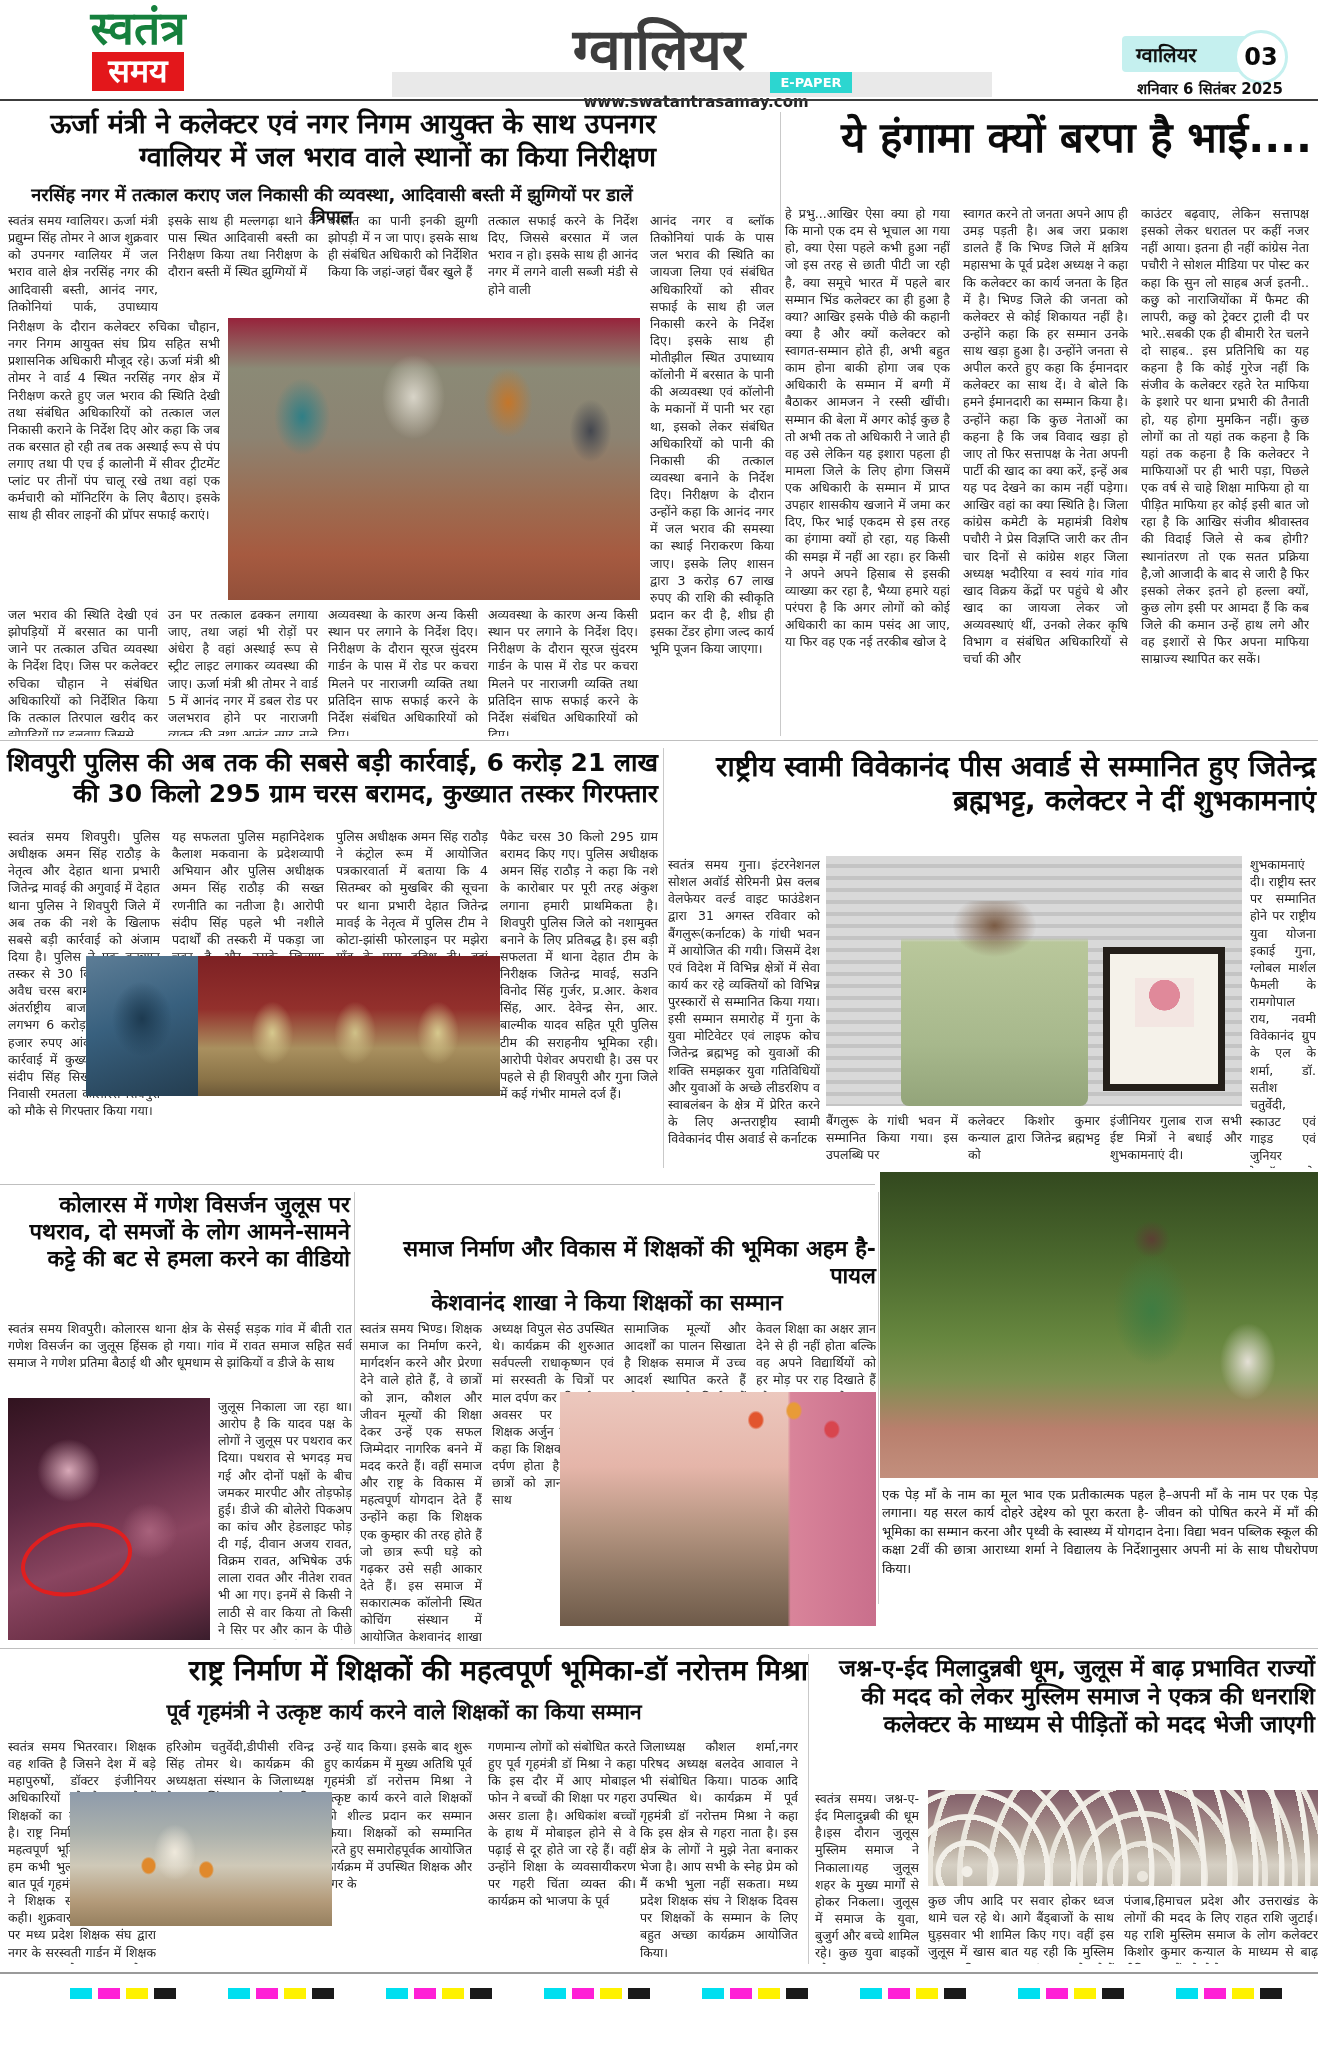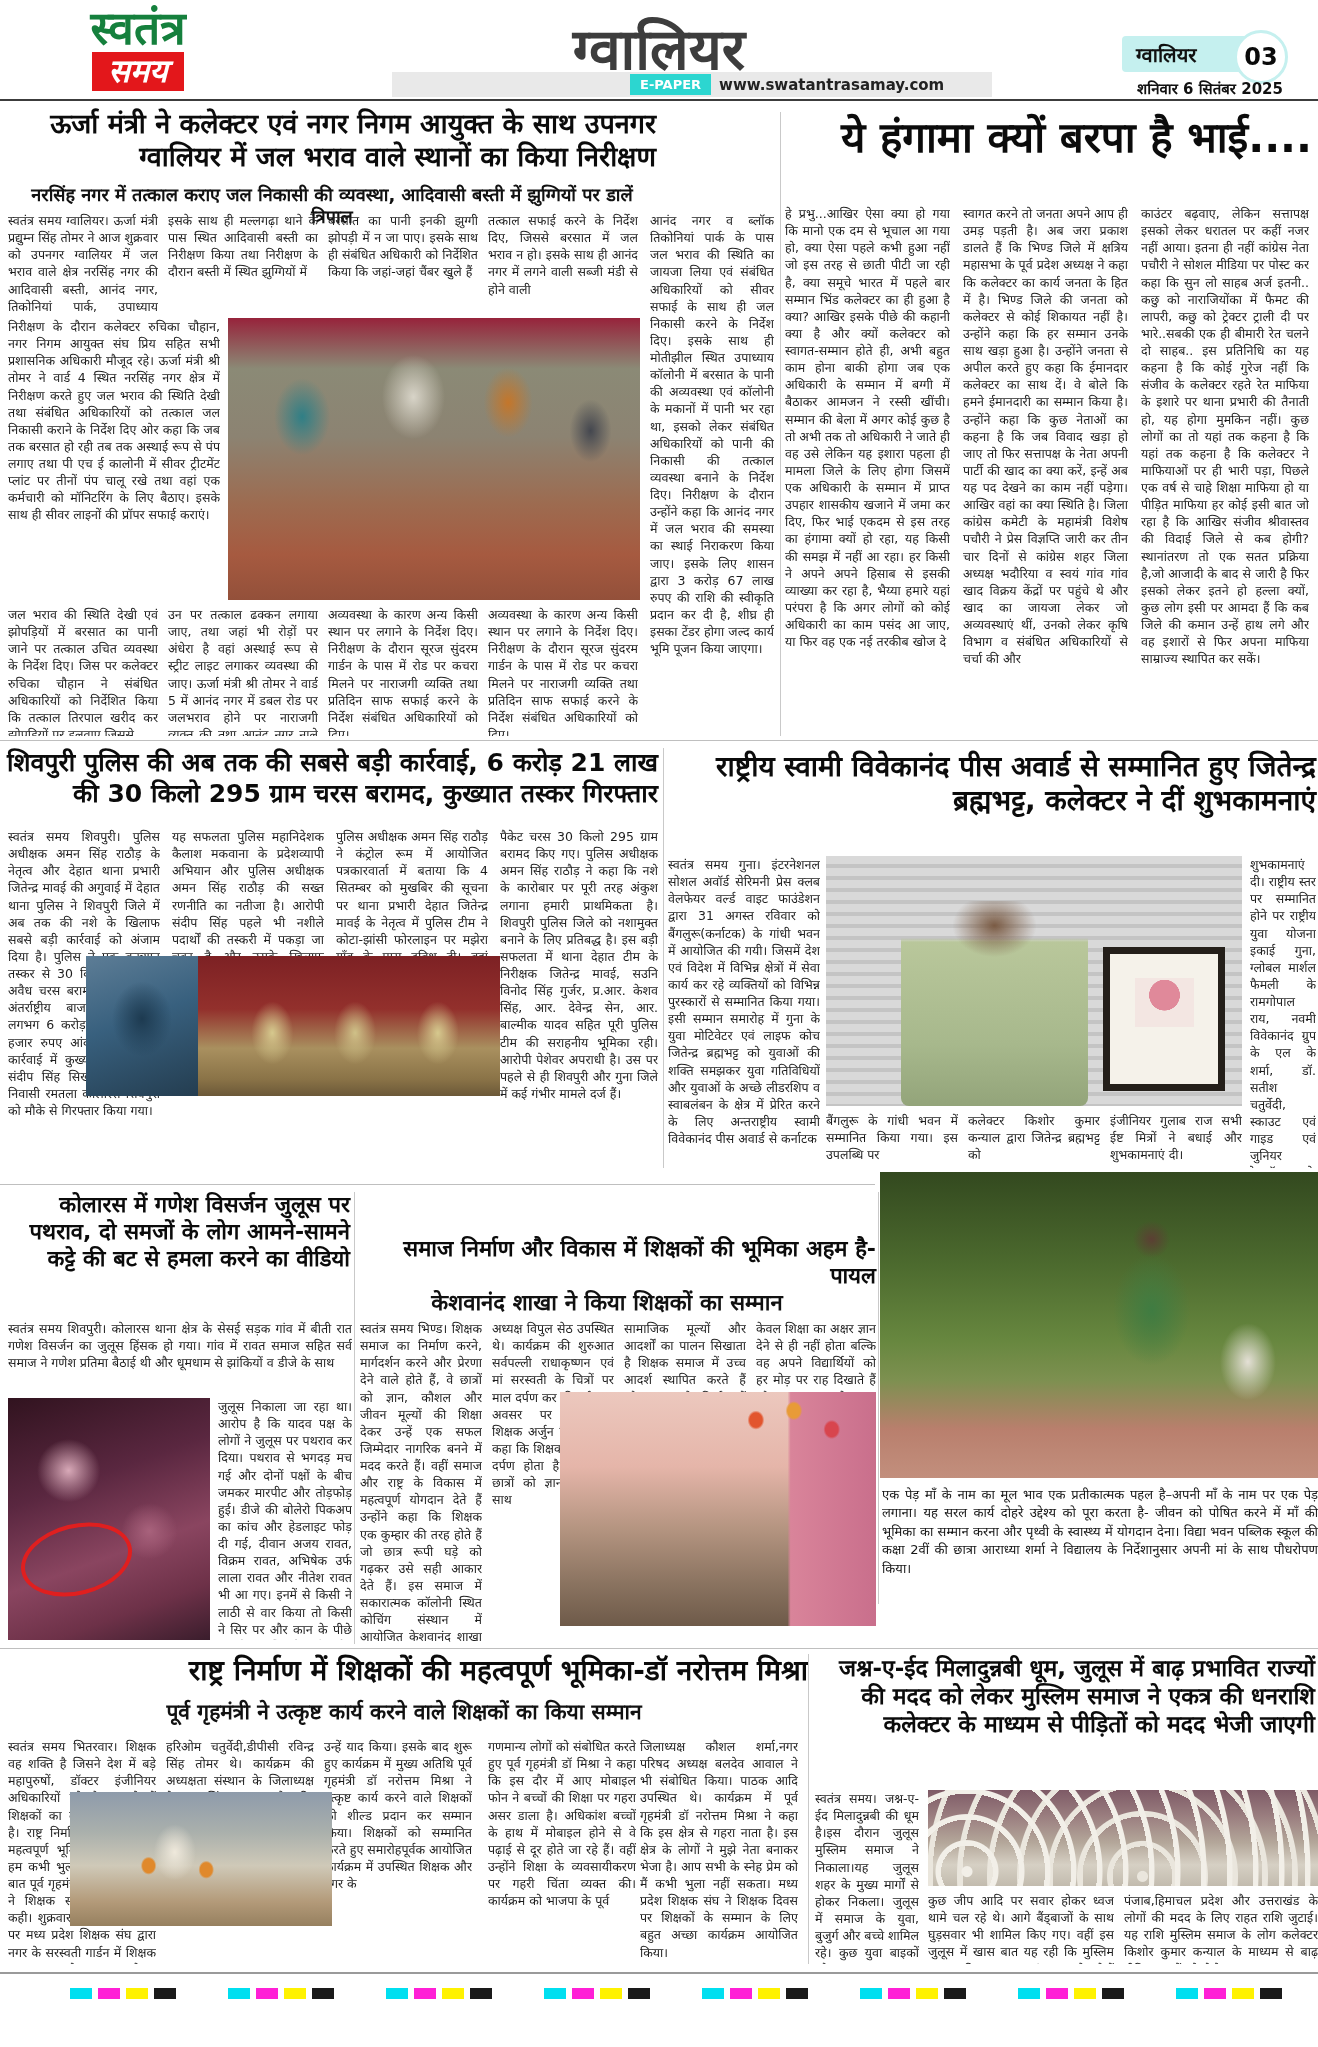--- a/index.html
+++ b/index.html
@@ -63,24 +63,24 @@
   .badge{background:#c5f0ef;border-radius:4px;display:flex;align-items:center;}
   .epaper-strip{background:#e9e9e9;display:flex;align-items:center;}
   .epaper-tag{background:#2cd6d0;color:#ffffff;font-weight:bold;}
 </style>
 </head>
 <body>
 
 <div class="abs" style="left:0;top:0;width:1318px;height:100px;">
   <div class="abs" style="left:28px;top:4px;width:220px;text-align:center;z-index:5;">
     <div style="font-weight:bold;font-size:46px;color:#15803d;line-height:1.05;">स्वतंत्र</div>
-    <div style="display:inline-block;background:#e3171b;color:#ffffff;font-weight:bold;font-size:32px;padding:1px 16px;line-height:1.15;font-style:italic;">समय</div>
+    <div style="display:inline-block;background:#e3171b;color:#ffffff;font-weight:bold;font-size:32px;padding:1px 16px;line-height:1.15;">समय</div>
   </div>
   <div class="abs" style="left:409px;top:8px;width:500px;text-align:center;font-size:57px;font-weight:bold;color:#3d3d3d;">ग्वालियर</div>
-  <div class="abs epaper-strip" style="left:392px;top:72px;width:600px;height:25px;">
+  <div class="abs epaper-strip" style="left:392px;top:72px;width:600px;height:25px;flex-direction:column;">
     <span class="epaper-tag" style="font-size:13px;padding:3px 10px;margin-left:238px;">E-PAPER</span>
     <span style="font-size:15px;font-weight:bold;color:#222;margin-left:8px;">www.swatantrasamay.com</span>
   </div>
   <div class="abs badge" style="left:1122px;top:36px;width:152px;height:36px;">
     <span style="font-size:20px;font-weight:bold;color:#111;margin-left:14px;">ग्वालियर</span>
     <span style="position:absolute;right:-14px;top:-6px;width:48px;height:48px;background:#ffffff;border:3px solid #c5f0ef;border-radius:50%;text-align:center;line-height:48px;font-size:24px;font-weight:bold;color:#0a0a0a;">03</span>
   </div>
   <div class="abs" style="left:1110px;top:78px;width:200px;text-align:center;font-size:15px;font-weight:bold;color:#111;">शनिवार 6 सितंबर 2025</div>
   <div class="abs" style="left:0;top:99px;width:1318px;height:2px;background:#3c3c3c;"></div>
 </div>

